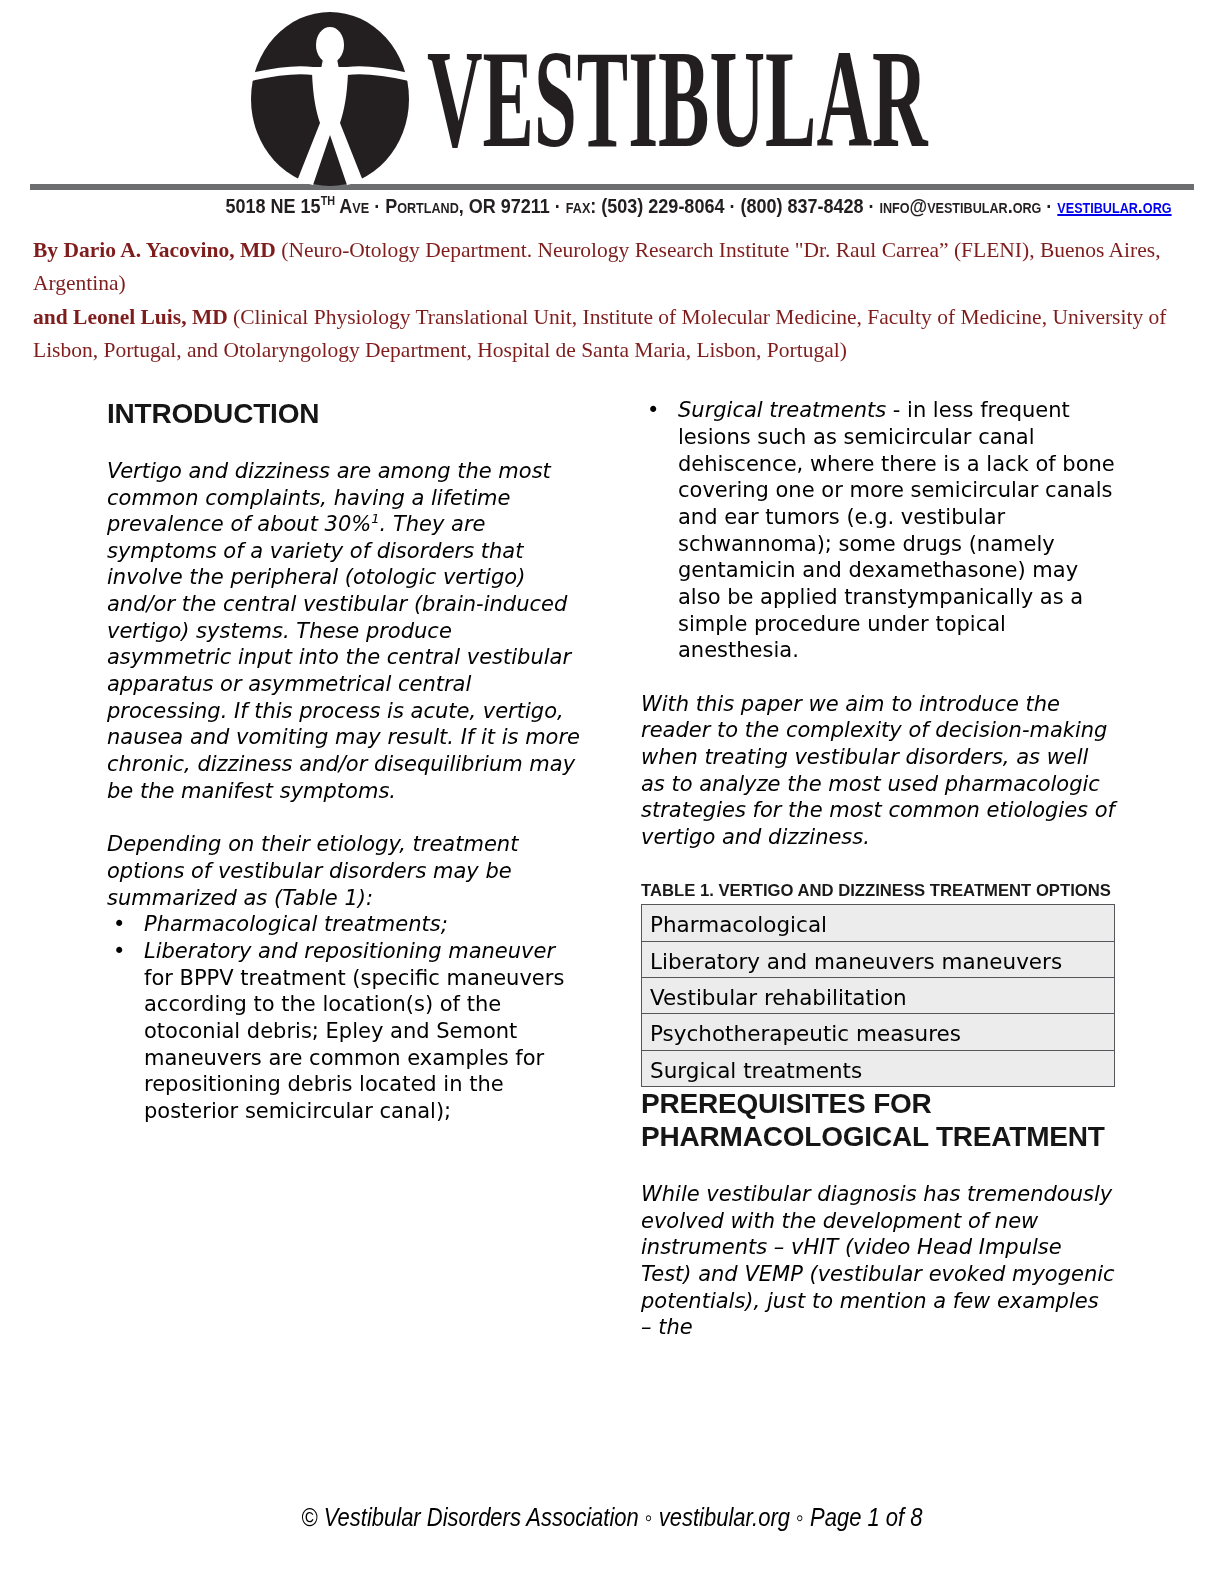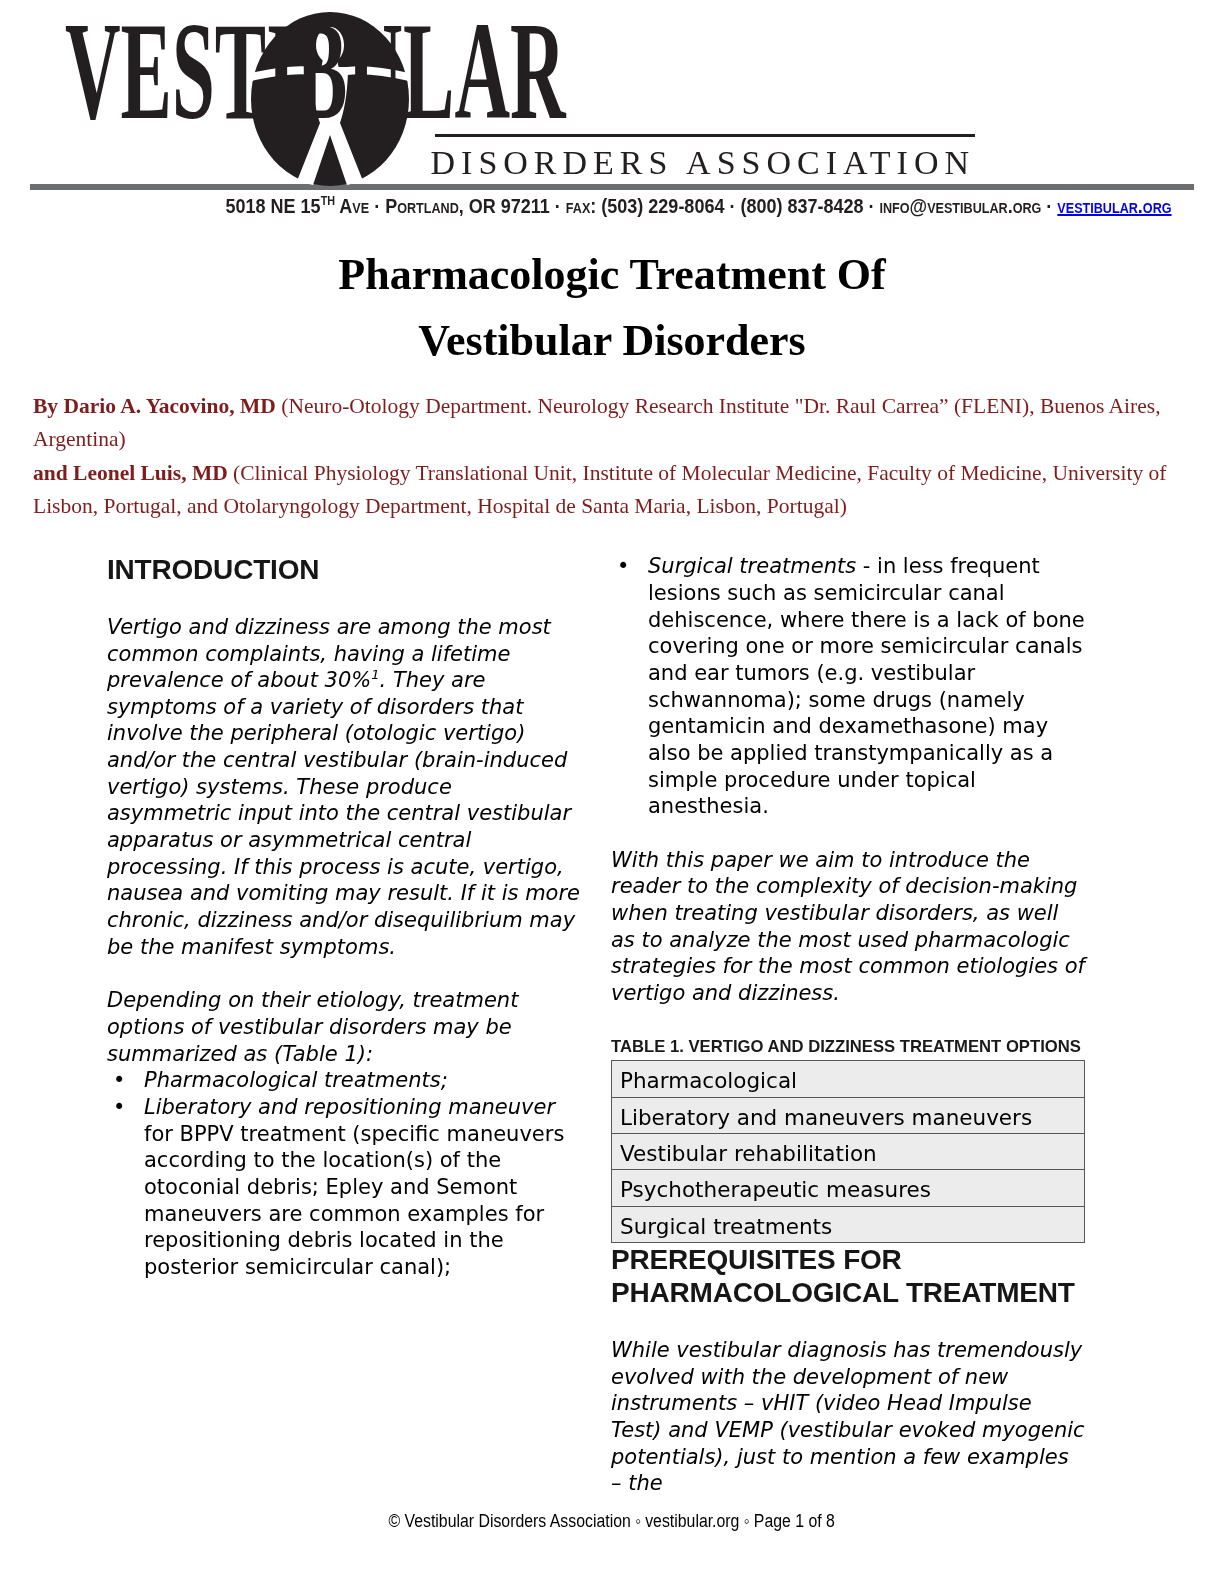--- a/index.html
+++ b/index.html
@@ -3,21 +3,21 @@
 <meta charset="utf-8">
 <style>
   html,body{margin:0;padding:0;background:#fff;}
   .page{
     position:relative;width:1224px;height:1584px;margin:0 auto;background:#ffffff;
     font-family:"DejaVu Sans",sans-serif;color:#0c0c0c;overflow:hidden;box-sizing:border-box;
   }
   
   .logo-row{display:flex;justify-content:center;align-items:center;gap:16px;padding-top:16px;height:182px;box-sizing:border-box;}
   .figure-svg{width:162px;height:176px;flex:0 0 auto;}
-  .logo-text{width:548px;display:flex;flex-direction:column;align-items:flex-end;}
+  .logo-text{width:548px;display:flex;flex-direction:row;align-items:center;}
   .wordmark{
     font-family:"Liberation Serif",serif;font-weight:bold;font-size:140px;line-height:.78;
     color:#231f20;white-space:nowrap;transform:scaleX(.55);transform-origin:left bottom;
   }
   .logo-divider{width:540px;height:3px;background:#231f20;margin:9px 0 7px;}
   .logo-subtitle{
     font-family:"Liberation Serif",serif;font-size:34px;letter-spacing:6px;
     color:#231f20;white-space:nowrap;
   }
   .header-rule{height:6px;background:#6d6e70;margin:2px 30px 0 30px;}
@@ -26,40 +26,40 @@
   .contact-inner{display:inline-block;transform:scaleX(.9);transform-origin:center;font-variant:small-caps;}
   .contact-inner sup{font-size:.6em;vertical-align:super;line-height:0;}
   .contact-link{color:#0000ee;text-decoration:underline;}
   
   .doc-title{margin:24px 0 0;text-align:center;font-family:"Liberation Serif",serif;
     font-weight:bold;font-size:44px;line-height:1.5;color:#000;}
   .byline{margin:16px 32px 0 33px;font-family:"Liberation Serif",serif;font-size:21.5px;
     line-height:1.55;color:#7f1d1d;}
   .byline b{font-weight:bold;}
   
-  .columns{display:flex;gap:30px;margin:30px 108px 16px 107px;}
+  .columns{display:flex;gap:60px;margin:30px 108px 16px 107px;}
   .col{width:474px;font-size:21px;line-height:1.27;color:#000;}
   .col h2{font-family:"Liberation Sans",sans-serif;font-size:28px;line-height:1.2;
     font-weight:bold;letter-spacing:-.2px;color:#161616;margin:0;}
   .col p{margin:27px 0 0;font-style:italic;}
   .col ul{list-style:none;margin:0;padding:0;}
   .col li{position:relative;padding-left:37px;}
   .col li::before{content:"\2022";position:absolute;left:6px;top:0;}
   .it{font-style:italic;}
   .col sup{font-size:.62em;vertical-align:super;line-height:0;}
   
   .table-caption{margin-top:29px;font-family:"Liberation Sans",sans-serif;font-weight:bold;
     font-size:17px;color:#1a1a1a;white-space:nowrap;transform:scaleX(.98);transform-origin:left;}
   .t1{margin-top:3px;border:1px solid #55565a;}
   .t1-row{background:#ececec;border-bottom:1px solid #55565a;padding:6px 8px 2px;font-size:21.5px;}
   .t1-row:last-child{border-bottom:none;}
   .h2-gap{margin-top:42px;}
   
   .footer{position:absolute;left:0;right:0;bottom:52px;text-align:center;
-    font-family:"Liberation Sans",sans-serif;font-size:18px;color:#000;white-space:nowrap;}
+    font-family:"Liberation Sans",sans-serif;font-style:italic;font-size:25px;color:#000;white-space:nowrap;}
   .footer-inner{display:inline-block;transform:scaleX(.88);transform-origin:center;}
 </style>
 </head>
 <body>
 
 <div class="page">
 
   <header>
     <div class="logo-row">
       <svg class="figure-svg" viewBox="0 0 160 176" aria-hidden="true">
@@ -76,24 +76,20 @@
       </div>
     </div>
     <div class="header-rule"></div>
     <div class="contact-line">
       <span class="contact-inner">
         <span>5018 NE 15</span><sup>TH</sup><span> Ave · Portland, OR 97211 · fax: (503) 229-8064 · (800) 837-8428 · info@vestibular.org · </span><a href="#" class="contact-link">vestibular.org</a>
       </span>
     </div>
   </header>
 
-  <h1 class="doc-title">
-    <div>Pharmacologic Treatment Of</div>
-    <div>Vestibular Disorders</div>
-  </h1>
 
   <p class="byline">
     <b>By Dario A. Yacovino, MD</b><span> (Neuro-Otology Department. Neurology Research Institute "Dr. Raul Carrea” (FLENI), Buenos Aires, Argentina)</span><br>
     <b>and Leonel Luis, MD</b><span> (Clinical Physiology Translational Unit, Institute of Molecular Medicine, Faculty of Medicine, University of Lisbon, Portugal, and Otolaryngology Department, Hospital de Santa Maria, Lisbon, Portugal)</span>
   </p>
 
   <div class="columns">
 
     <div class="col">
       <h2>INTRODUCTION</h2>

